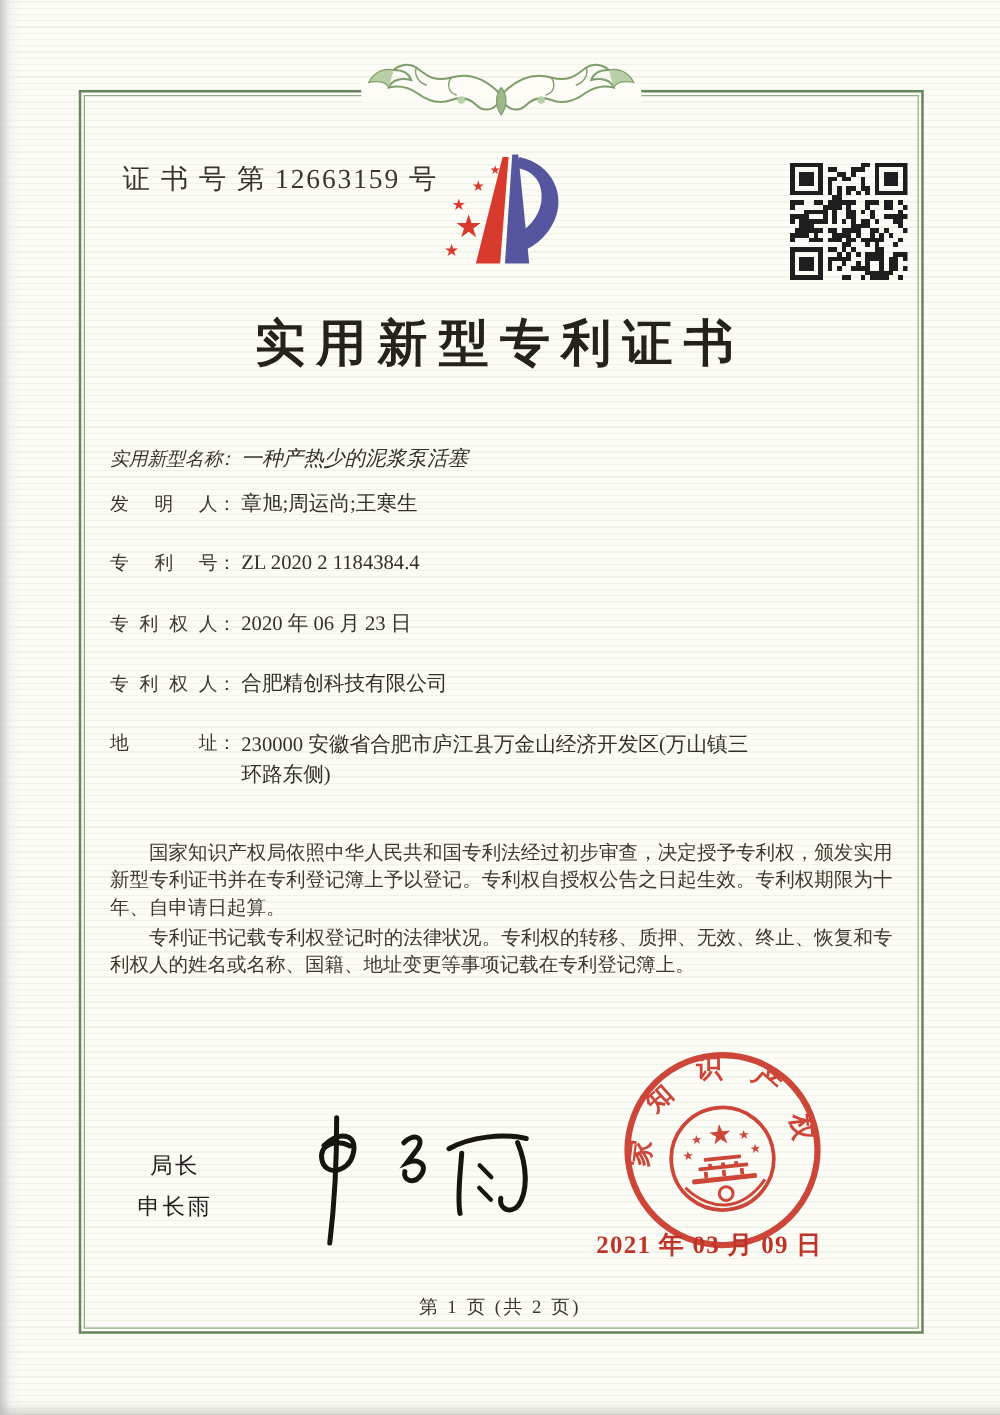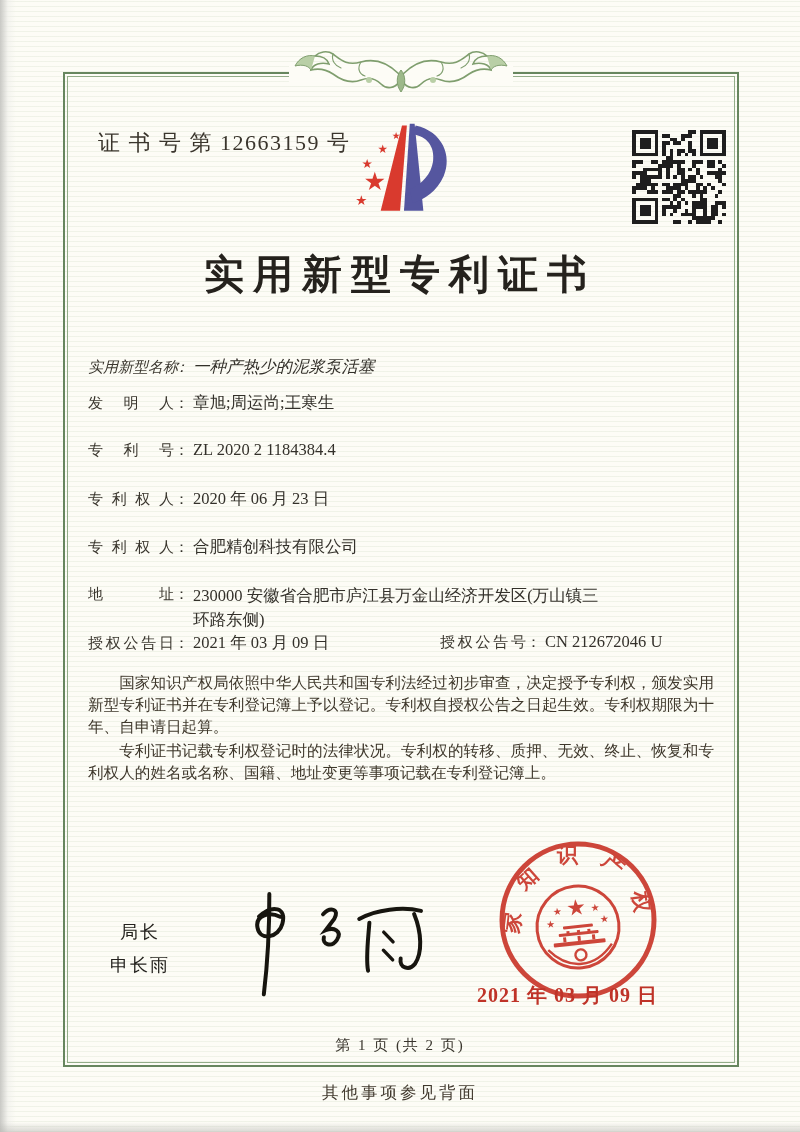--- a/index.html
+++ b/index.html
@@ -434,26 +434,20 @@
   </div>
   <div id="row-4" class="frow">
     <span class="flabel">专利权人</span><span class="fcolon">：</span><span class="fvalue">2020 年 06 月 23 日</span>
   </div>
   <div id="row-5" class="frow">
     <span class="flabel">专利权人</span><span class="fcolon">：</span><span class="fvalue">合肥精创科技有限公司</span>
   </div>
   <div id="row-6" class="frow">
     <span class="flabel">地址</span><span class="fcolon">：</span><span class="fvalue wrap">230000 安徽省合肥市庐江县万金山经济开发区(万山镇三环路东侧)</span>
   </div>
-  <div id="row-7" class="frow">
-    <span class="flabel">授权公告日</span><span class="fcolon">：</span><span class="fvalue">2021 年 03 月 09 日</span>
-    <span class="pair2">
-      <span class="flabel">授权公告号</span><span class="fcolon">：</span><span class="fvalue">CN 212672046 U</span>
-    </span>
-  </div>
 
   <div id="para-1" class="para">国家知识产权局依照中华人民共和国专利法经过初步审查，决定授予专利权，颁发实用新型专利证书并在专利登记簿上予以登记。专利权自授权公告之日起生效。专利权期限为十年、自申请日起算。</div>
   <div id="para-2" class="para">专利证书记载专利权登记时的法律状况。专利权的转移、质押、无效、终止、恢复和专利权人的姓名或名称、国籍、地址变更等事项记载在专利登记簿上。</div>
 
   <div id="signer" class="abs">
     <div>局长</div>
     <div>申长雨</div>
   </div>
 
   <div id="signature" class="abs">
@@ -502,15 +496,14 @@
         <g fill="none" stroke="#c9372b" stroke-width="2.4">
           <circle cx="0" cy="28" r="5.5"></circle>
           <path d="M-32,20 C-22,32 -10,37 0,37 M32,20 C22,32 10,37 0,37"></path>
         </g>
       </g>
     </svg>
   </div>
   <div id="seal-date" class="abs">2021 年 03 月 09 日</div>
 
   <div id="footer-page" class="abs">第 1 页 (共 2 页)</div>
-  <div id="back-note" class="abs">其他事项参见背面</div>
 
 </div>
 
 </body></html>

